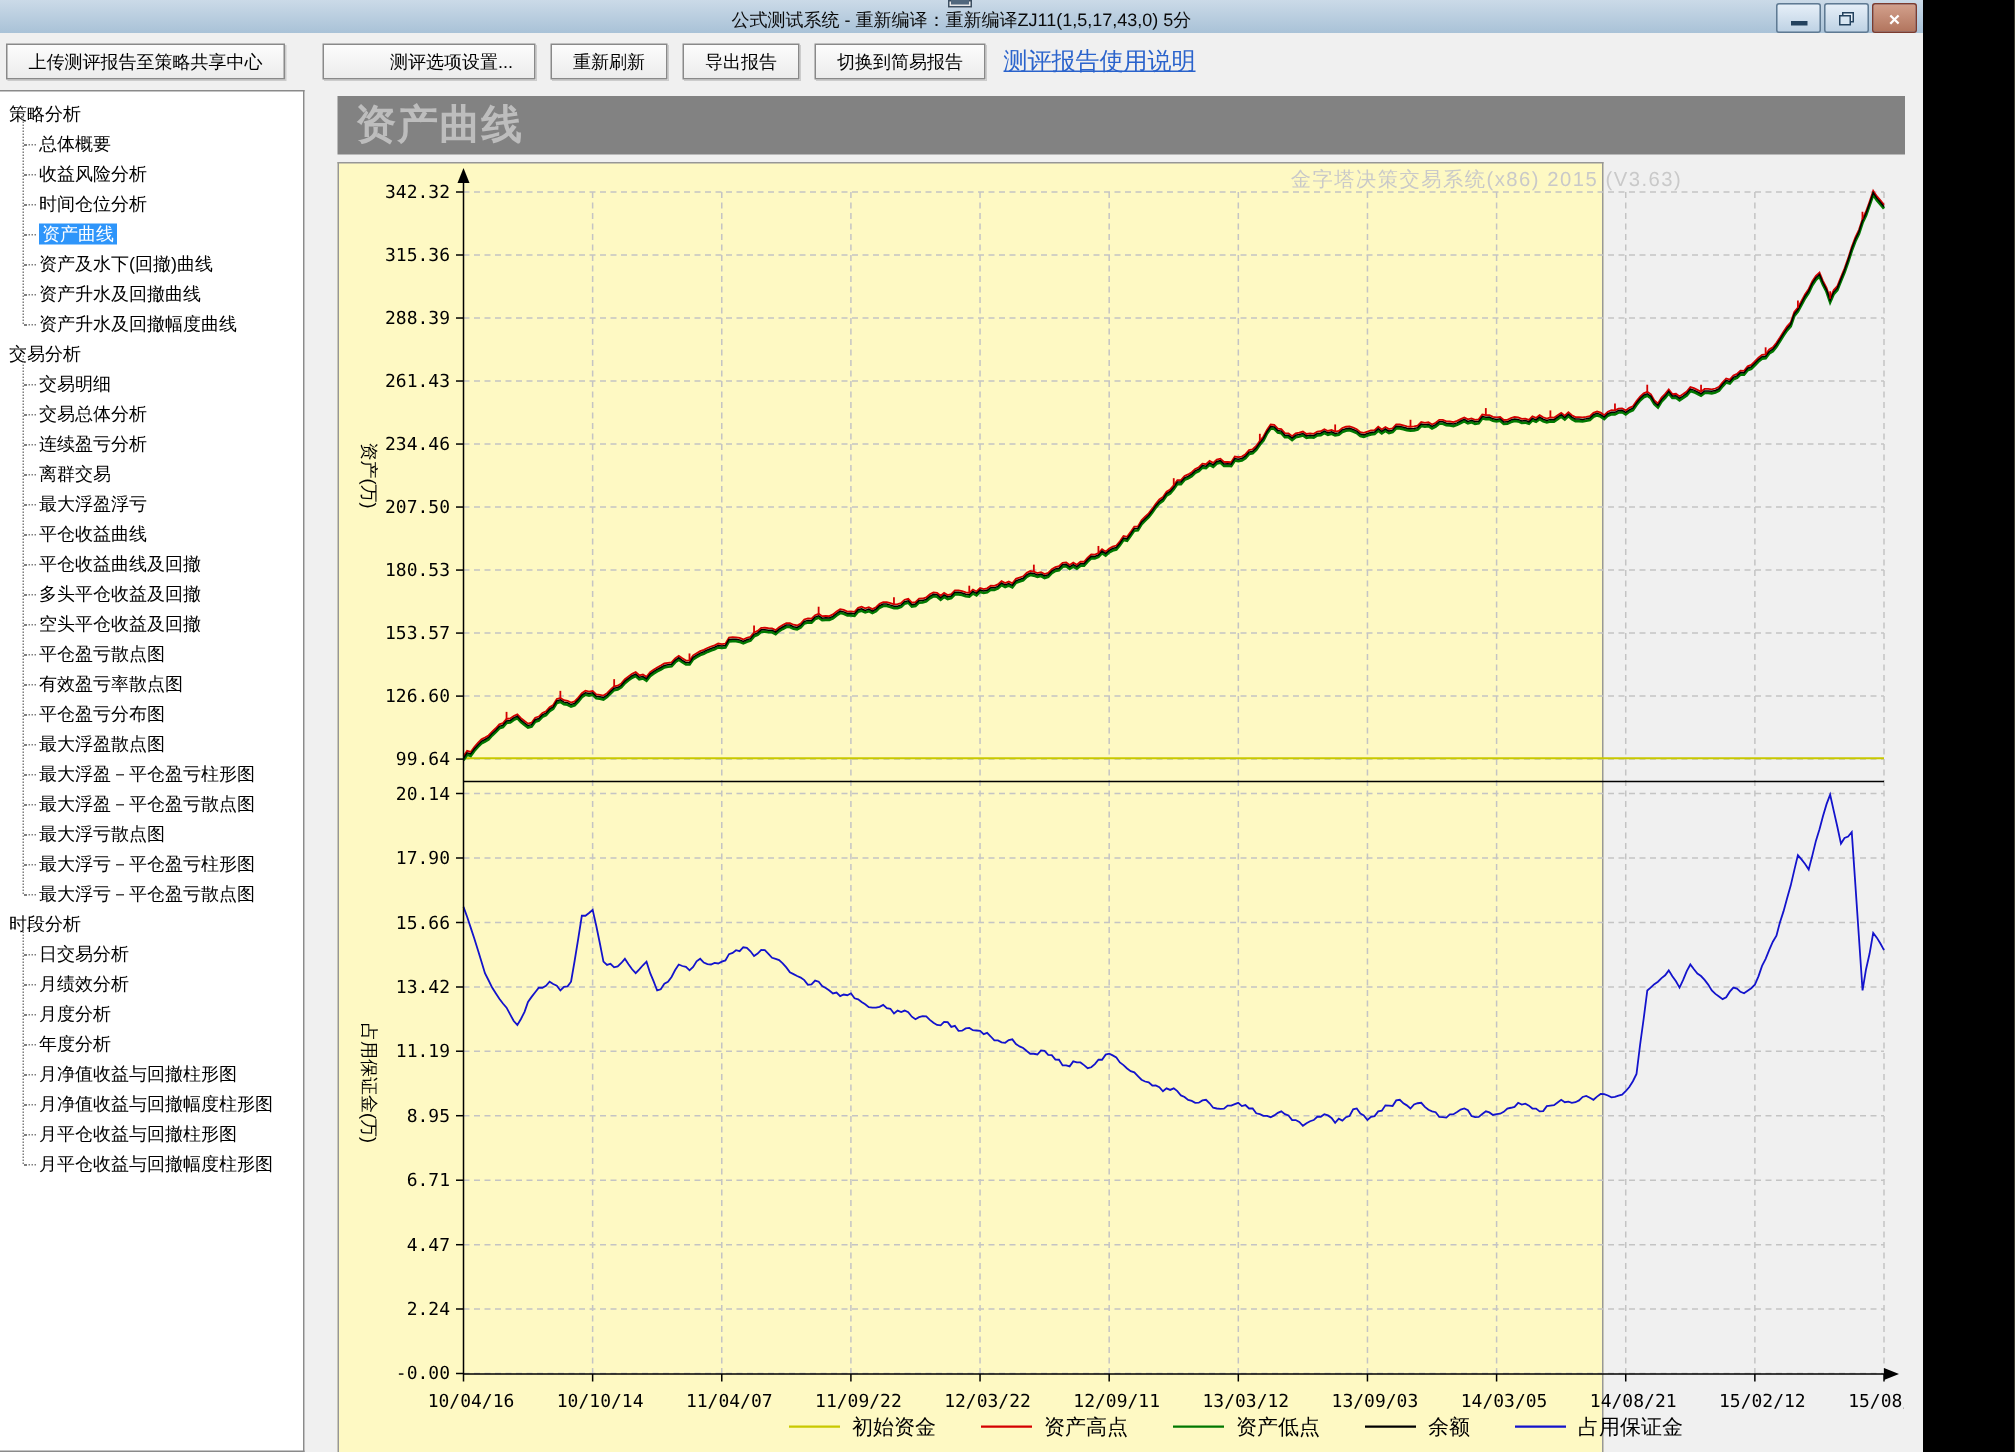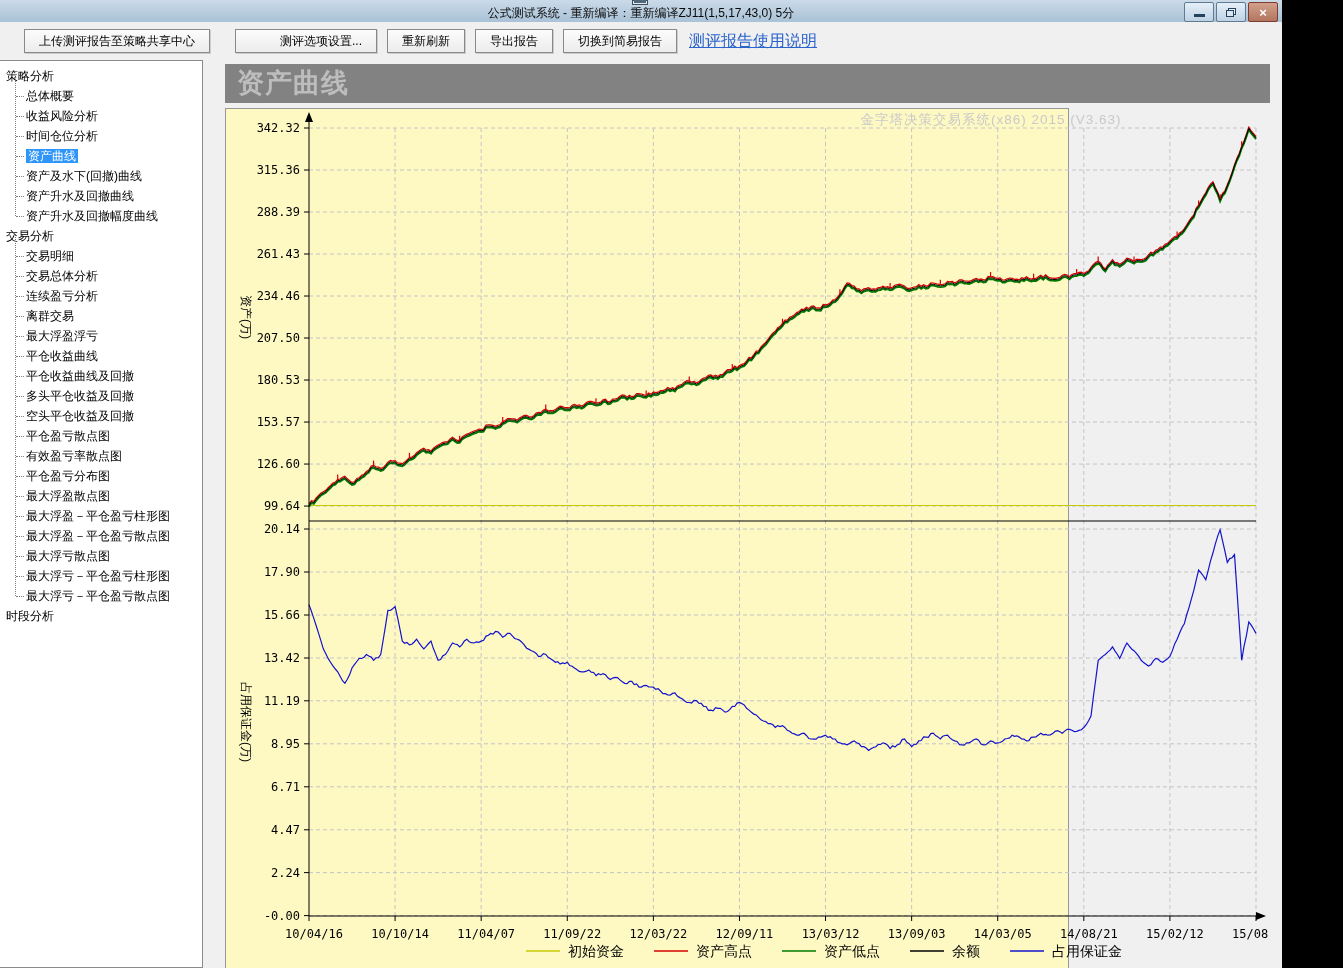--- a/index.html
+++ b/index.html
@@ -18,21 +18,21 @@
     background:linear-gradient(#e6eff8,#bed2e4);display:flex;align-items:center;justify-content:center;}
   .wbtn.close{background:linear-gradient(#d2a08c,#b2755e);border-color:#7c3b2e;}
   .glyph-min{width:11px;height:3px;background:#24425e;margin-top:7px;}
   .glyph-x{color:#fff;font-weight:bold;font-size:13px;line-height:13px;}
   
   .toolbar{position:absolute;left:0;top:22px;width:100%;height:38px;background:#f0f0f0;
     display:flex;align-items:center;}
   .tbtn{height:24px;padding:0 14px;font-size:12px;color:#000;
     background:linear-gradient(#fcfcfc,#ececec);border:1px solid #898989;
     box-shadow:1px 1px 0 rgba(0,0,0,.15);display:flex;align-items:center;white-space:nowrap;}
-  .tbtn:first-child{margin-left:24px;}
+  .tbtn:first-child{margin-left:4px;}
   .gap-big{margin-left:25px;padding-left:44px;}
   .gap{margin-left:10px;}
   .tlink{margin-left:12px;font-size:16px;color:#2a63cc;text-decoration:underline;white-space:nowrap;}
   
   .sidebar{position:absolute;left:0;top:60px;width:203px;bottom:0;background:#fff;
     border:1px solid #8a8a8a;border-left:none;box-sizing:border-box;overflow:hidden;}
   .tree{padding-top:5px;font-size:12px;color:#000;}
   .tree-row{height:20px;line-height:20px;white-space:nowrap;cursor:default;}
   .tree-root{padding-left:6px;}
   .tree-children{position:relative;}
@@ -112,20 +112,30 @@
           <div class="tree-row tree-child">有效盈亏率散点图</div>
           <div class="tree-row tree-child">平仓盈亏分布图</div>
           <div class="tree-row tree-child">最大浮盈散点图</div>
           <div class="tree-row tree-child">最大浮盈－平仓盈亏柱形图</div>
           <div class="tree-row tree-child">最大浮盈－平仓盈亏散点图</div>
           <div class="tree-row tree-child">最大浮亏散点图</div>
           <div class="tree-row tree-child">最大浮亏－平仓盈亏柱形图</div>
           <div class="tree-row tree-child">最大浮亏－平仓盈亏散点图</div>
         </div>
         <div class="tree-row tree-root">时段分析</div>
+        <div class="tree-children">
+          <div class="tree-row tree-child">日交易分析</div>
+          <div class="tree-row tree-child">月绩效分析</div>
+          <div class="tree-row tree-child">月度分析</div>
+          <div class="tree-row tree-child">年度分析</div>
+          <div class="tree-row tree-child">月净值收益与回撤柱形图</div>
+          <div class="tree-row tree-child">月净值收益与回撤幅度柱形图</div>
+          <div class="tree-row tree-child">月平仓收益与回撤柱形图</div>
+          <div class="tree-row tree-child">月平仓收益与回撤幅度柱形图</div>
+        </div>
       </div>
   </div>
 
   <div class="main-header">资产曲线</div>
 
   <div class="chart-panel">
     <svg id="chart-svg" width="1043" height="858" viewBox="0 0 1043 858">
         <line x1="83" y1="19" x2="1030" y2="19" stroke="#c4c4c4" stroke-dasharray="4 3" stroke-width="1" fill="none"></line>
         <line x1="78" y1="19" x2="83" y2="19" stroke="#000" stroke-width="1"></line>
         <text x="74" y="23" text-anchor="end" font-size="12" fill="#000">342.32</text>

